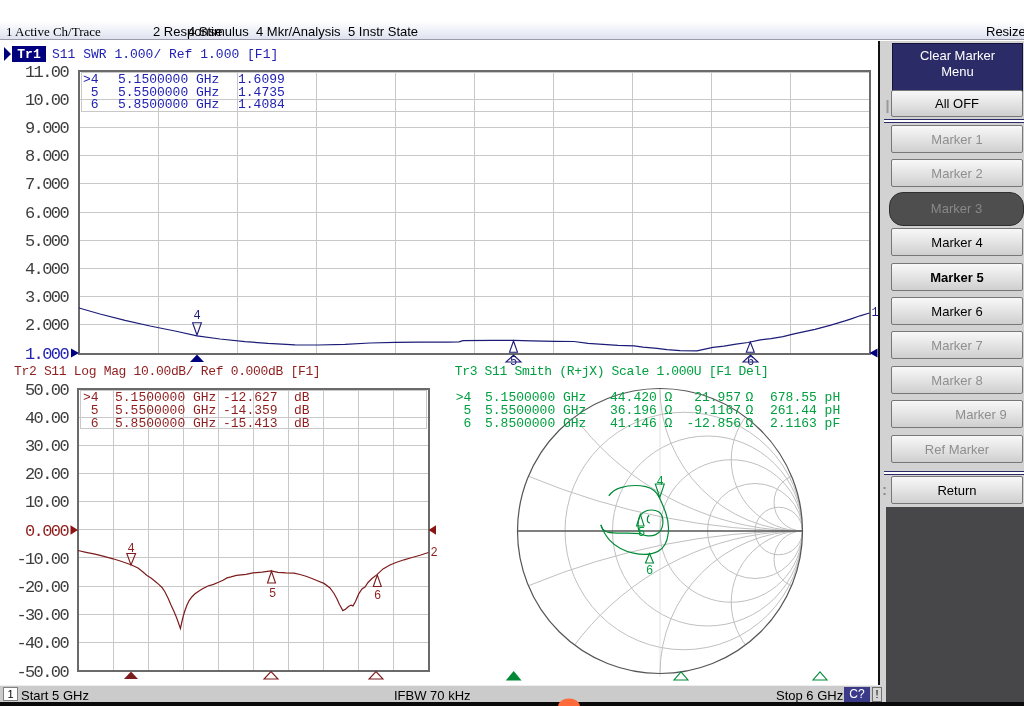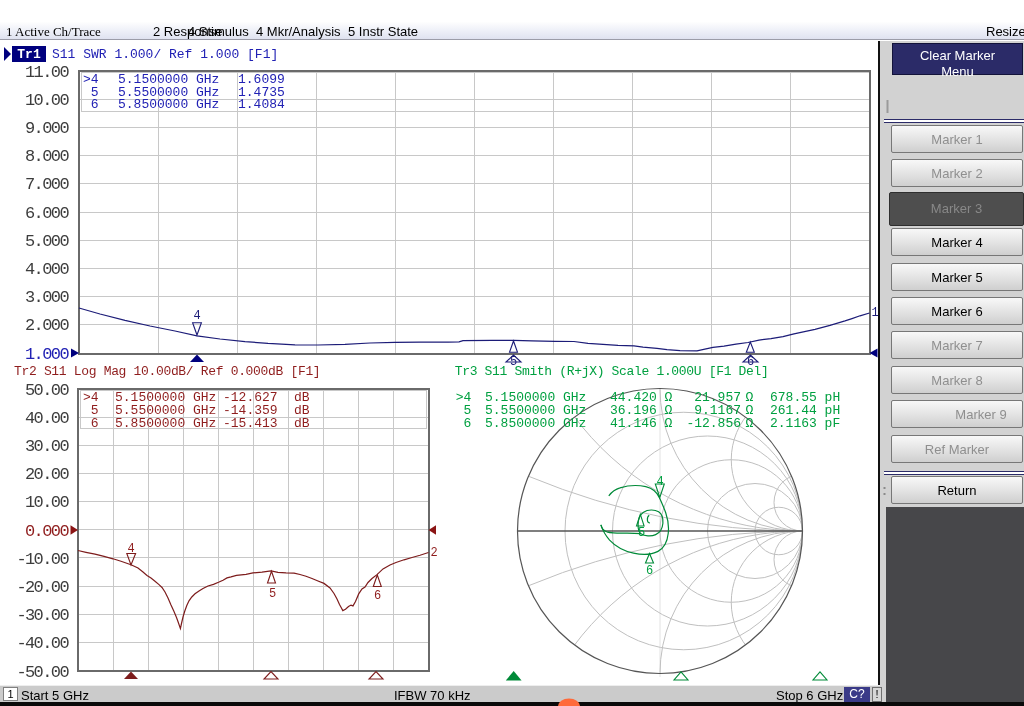--- a/index.html
+++ b/index.html
@@ -6,21 +6,21 @@
 #win{position:relative;width:1024px;height:706px;background:#fff;}
 .abs{position:absolute;}
 #titlebar{left:0;top:0;width:1024px;height:22px;background:linear-gradient(to right,#a6a6a6 0%,#9c9c9c 6%,#949494 10%,#8e8e8e 13%,#5a5a5a 14.5%,#2e2e32 16%,#1b1d21 20%,#131517 30%,#0f1113 55%,#15171a 80%,#222427 93%,#2e3033 100%);}
 #titletext{left:3px;top:4px;font-size:13px;color:#000;}
 #menubar{left:0;top:22px;width:1024px;height:18px;background:linear-gradient(#fefefe,#eef0f8 50%,#dfe2f0);border-bottom:1px solid #9b9ca8;font-size:13px;color:#000;}
 .mi{position:absolute;top:2px;}
 #scr{left:0;top:41px;width:880px;height:644px;background:#fff;}
 #divline{left:878px;top:41px;width:2px;height:661px;background:#111;}
 #sidebar{left:880px;top:41px;width:144px;height:661px;background:#d2d2d2;}
 #sidedark{left:886px;top:507px;width:138px;height:195px;background:#47474a;}
-#skheader{left:892px;top:43px;width:131px;height:32px;background:#2b2b68;border:1px solid #13133a;color:#fff;font-size:13px;text-align:center;padding-top:4px;line-height:16px;}
+#skheader{left:892px;top:43px;width:131px;height:54px;background:#2b2b68;border:1px solid #13133a;color:#fff;font-size:13px;text-align:center;padding-top:4px;line-height:16px;}
 .btn{left:891px;width:132px;height:28px;background:linear-gradient(#f8f8f8,#e2e2e2 55%,#cfcfcf);border:1px solid #777;border-radius:2px;font-size:13px;color:#000;text-align:center;line-height:28px;}
 .btn.dis{color:#8f8f8f;}
 .btn.dark{left:889px;width:135px;background:#4e4e4e;color:#888;border:1px solid #2e2e2e;}
 .sep{left:884px;width:140px;height:3.5px;border-top:1.2px solid #2b2b68;border-bottom:1.2px solid #2b2b68;background:#fff;}
 #statusbar{left:0;top:685px;width:880px;height:17px;background:#cbcbcb;border-top:1px solid #eee;font-size:13px;color:#000;}
 #blackstrip{left:0;top:702px;width:1024px;height:4px;background:#0a0a0a;}
 .sbt{position:absolute;top:2px;}
 #onebox{position:absolute;left:3px;top:1px;width:15px;height:14px;background:#fff;border:1px solid #808080;font-size:11px;text-align:center;line-height:13px;}
 #cbox{position:absolute;left:844px;top:1px;width:26px;height:15px;background:#3a3a88;color:#fff;font-size:12px;text-align:center;line-height:15px;}
 #ebox{position:absolute;left:872px;top:1px;width:10px;height:15px;background:#d6d6d6;border:1px solid #707070;color:#000;font-size:11px;text-align:center;line-height:13px;}
@@ -34,26 +34,27 @@
     <span class="mi" style="left:188px;">4 Stimulus</span>
     <span class="mi" style="left:256px;">4 Mkr/Analysis</span>
     <span class="mi" style="left:348px;">5 Instr State</span>
     <span class="mi" style="left:986px;">Resize</span>
   </div>
   <div class="abs" id="scr"></div>
   <div class="abs" id="divline"></div>
   <div class="abs" id="sidebar"></div>
   <div class="abs" id="sidedark"></div>
   <div class="abs" id="skheader">Clear Marker<br>Menu</div>
+  <div class="abs btn" style="top:90px;height:27px;line-height:25px;">All OFF</div>
   <div class="abs sep" style="top:119px;"></div>
   <div class="abs btn dis" style="top:125px;">Marker 1</div>
   <div class="abs btn dis" style="top:159px;">Marker 2</div>
-  <div class="abs btn dark" style="top:192px;height:34px;line-height:32px;">Marker 3</div>
+  <div class="abs btn dark" style="top:192px;height:34px;line-height:32px;border-radius:14px;">Marker 3</div>
   <div class="abs btn" style="top:228px;">Marker 4</div>
-  <div class="abs btn" style="top:263px;">Marker 5</div>
+  <div class="abs btn" style="top:263px;font-weight:bold;">Marker 5</div>
   <div class="abs btn" style="top:297px;">Marker 6</div>
   <div class="abs btn dis" style="top:331px;">Marker 7</div>
   <div class="abs btn dis" style="top:366px;">Marker 8</div>
   <div class="abs btn dis" style="top:400px;padding-left:48px;">Marker 9</div>
   <div class="abs btn dis" style="top:435px;">Ref Marker</div>
   <div class="abs sep" style="top:471px;"></div>
   <div class="abs btn" style="top:476px;">Return</div>
 
   <svg class="abs" style="left:0;top:0;" width="1024" height="706" viewBox="0 0 1024 706">
 

